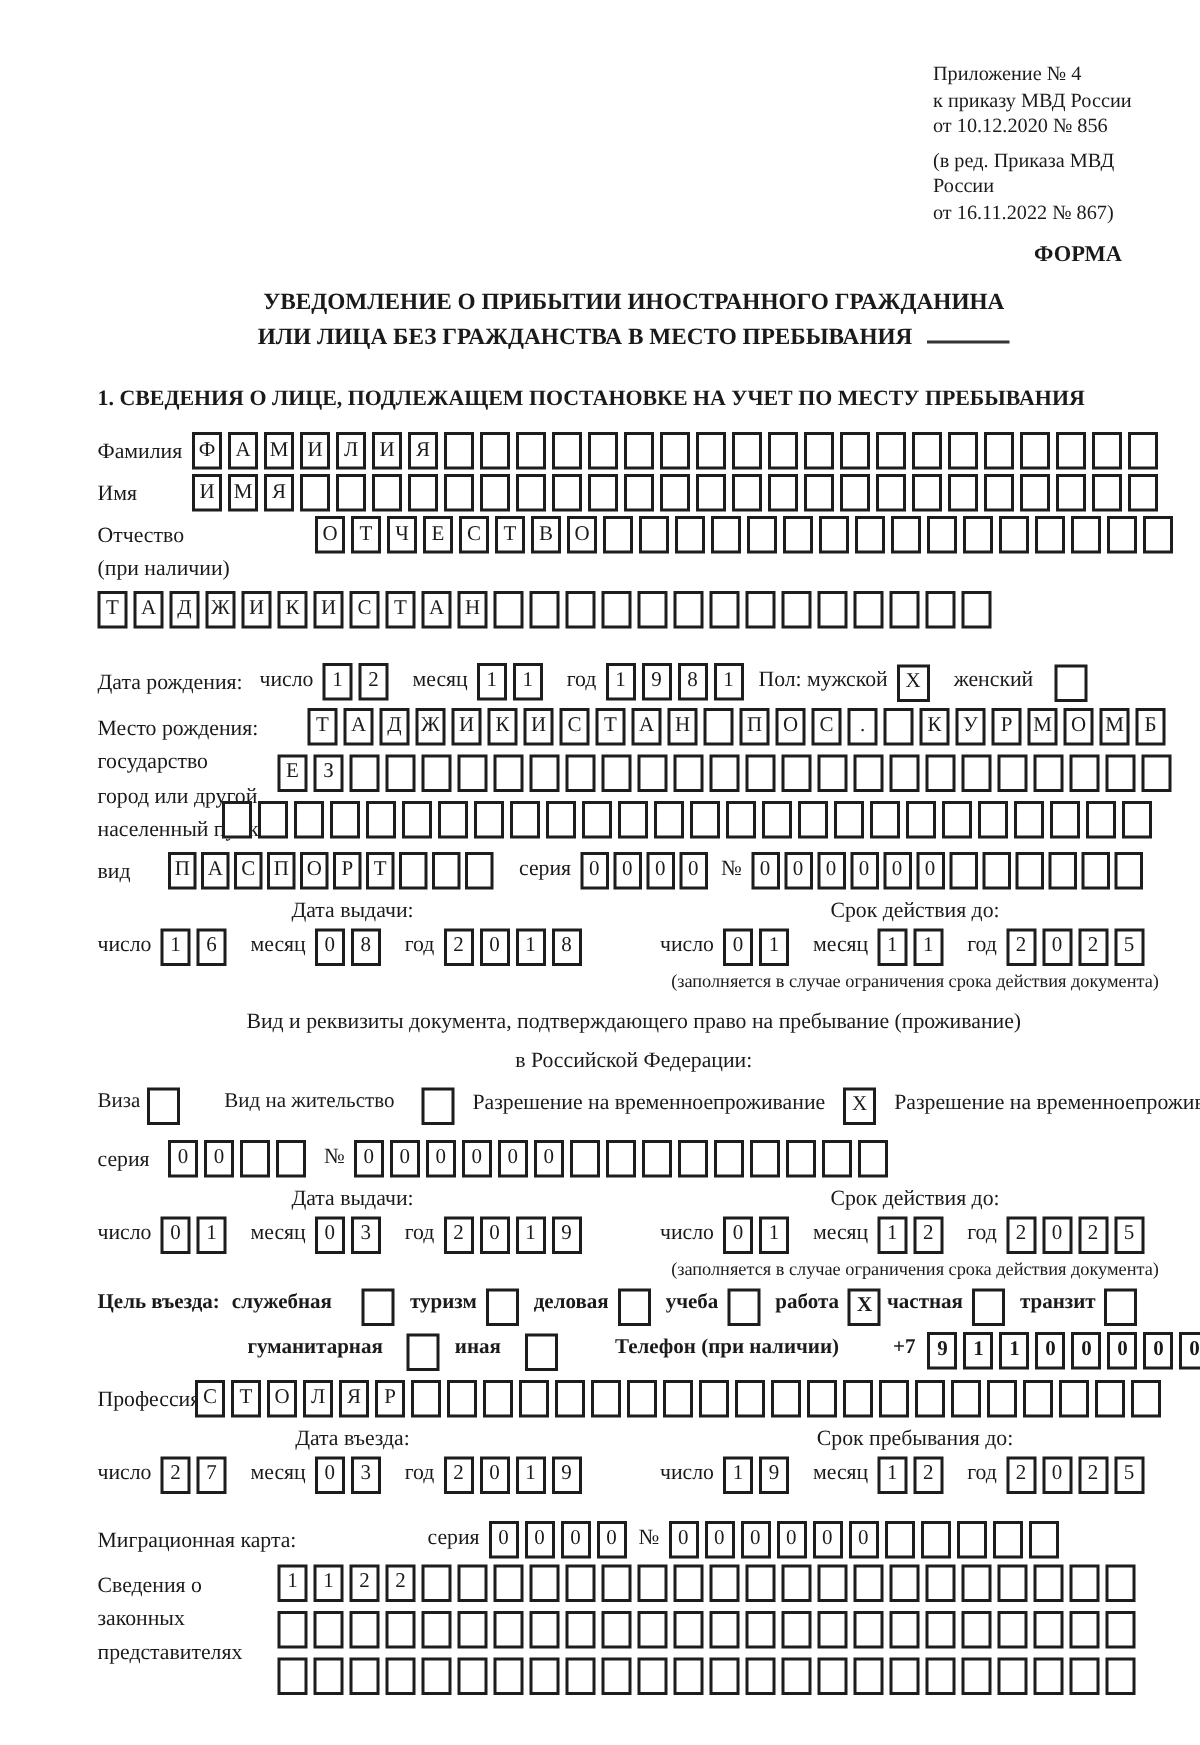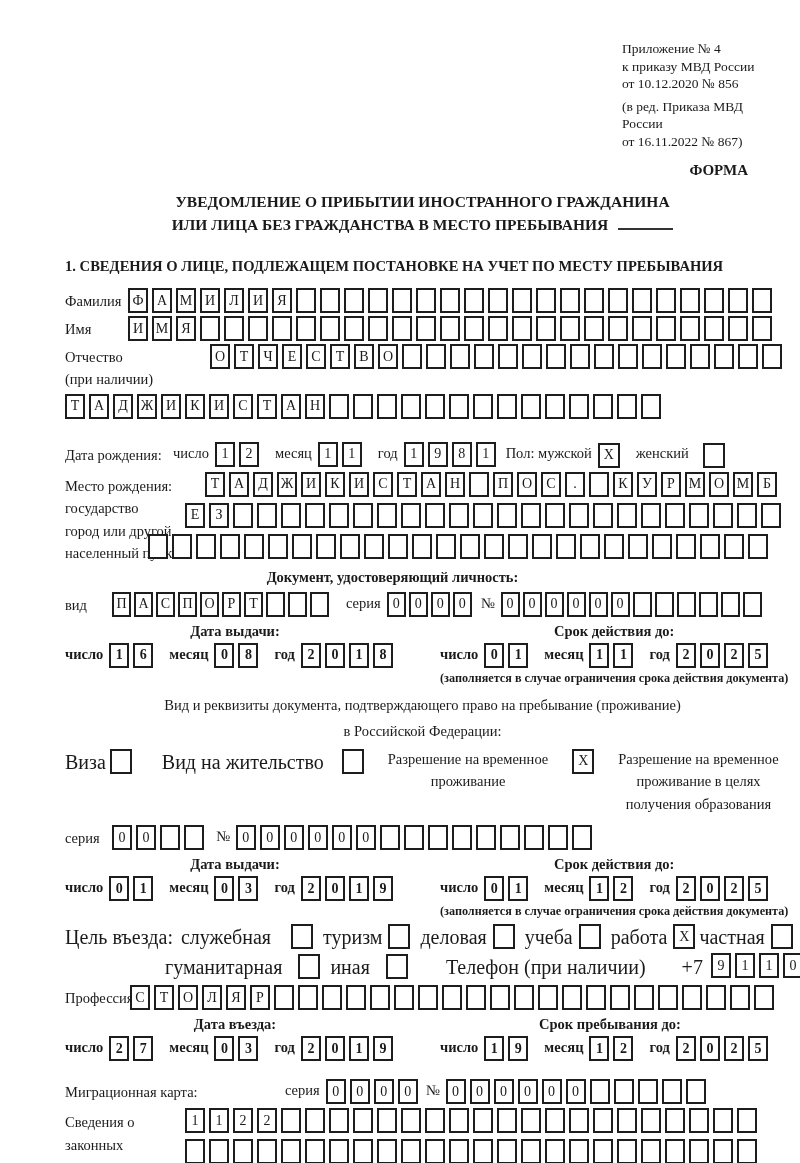--- a/index.html
+++ b/index.html
@@ -15,33 +15,33 @@
   .lbl{font-size:14.5px;line-height:1.45;padding-top:3px;flex:none;}
   .strip{display:flex;flex:none;}
   .cell{width:16px;height:21px;border:2px solid #1d1d1d;margin-right:4px;display:flex;
         align-items:center;justify-content:center;font-size:14px;flex:none;background:#fff;}
   .narrow .cell{width:15px;margin-right:3px;}
   .dl{font-size:14.5px;padding-top:3px;margin-right:6px;flex:none;}
   .ml{margin-left:12px;}
   .cb{width:18px;height:21px;border:2px solid #1d1d1d;display:inline-flex;align-items:center;
       justify-content:center;font-size:14px;flex:none;margin-top:1px;}
   .doc-heading{text-align:center;font-weight:bold;font-size:14.5px;margin:4px 60px 6px 0;}
-  .dates{display:flex;margin-top:6px;font-weight:bold;}
+  .dates{display:flex;margin-top:6px;}
   .dcol{flex:none;}
   .dcol.left{width:340px;}
   .dcol.right{flex:1;padding-left:35px;}
   .dhead{text-align:center;font-size:14.5px;margin-bottom:3px;}
   .dline{display:flex;align-items:flex-start;}
   .dnote{font-size:12.2px;text-align:center;margin-top:3px;white-space:nowrap;}
   .intro{font-size:14.5px;line-height:1.8;margin-top:6px;text-align:center;}
   .options-row{display:flex;align-items:flex-start;margin-top:4px;margin-bottom:10px;}
-  .olbl{font-size:20px;padding-top:3px;flex:none;}
-  .optml{display:flex;flex-direction:column;align-items:center;font-size:14.5px;
-         line-height:1.55;margin:0 24px;flex:none;}
-  .purp{display:flex;align-items:flex-start;margin-top:4px;}
+  .olbl{font-size:14px;padding-top:3px;flex:none;}
+  .optml{display:flex;flex-direction:row;align-items:center;font-size:14.5px;
+         line-height:1.55;margin:0 12px;flex:none;}
+  .purp{display:flex;align-items:flex-start;margin-top:4px;font-weight:bold;}
   .purp .olbl{margin-right:6px;}
   .purp .cb{margin-right:10px;}
   .lblcol{flex:none;font-size:14.5px;line-height:1.5;padding-top:3px;}
 </style>
 </head>
 <body>
 
 <div class="page">
 
   <div class="annex">
@@ -303,21 +303,20 @@
           <span class="cell"></span>
           <span class="cell"></span>
           <span class="cell"></span>
           <span class="cell"></span>
           <span class="cell"></span>
           <span class="cell"></span>
         </div>
     </div>
   </div>
 
-  <div class="doc-heading">Документ, удостоверяющий личность:</div>
 
   <div class="row">
     <span class="lbl" style="width:47px">вид</span>
     <span class="strip narrow">
         <span class="cell">П</span>
         <span class="cell">А</span>
         <span class="cell">С</span>
         <span class="cell">П</span>
         <span class="cell">О</span>
         <span class="cell">Р</span>

